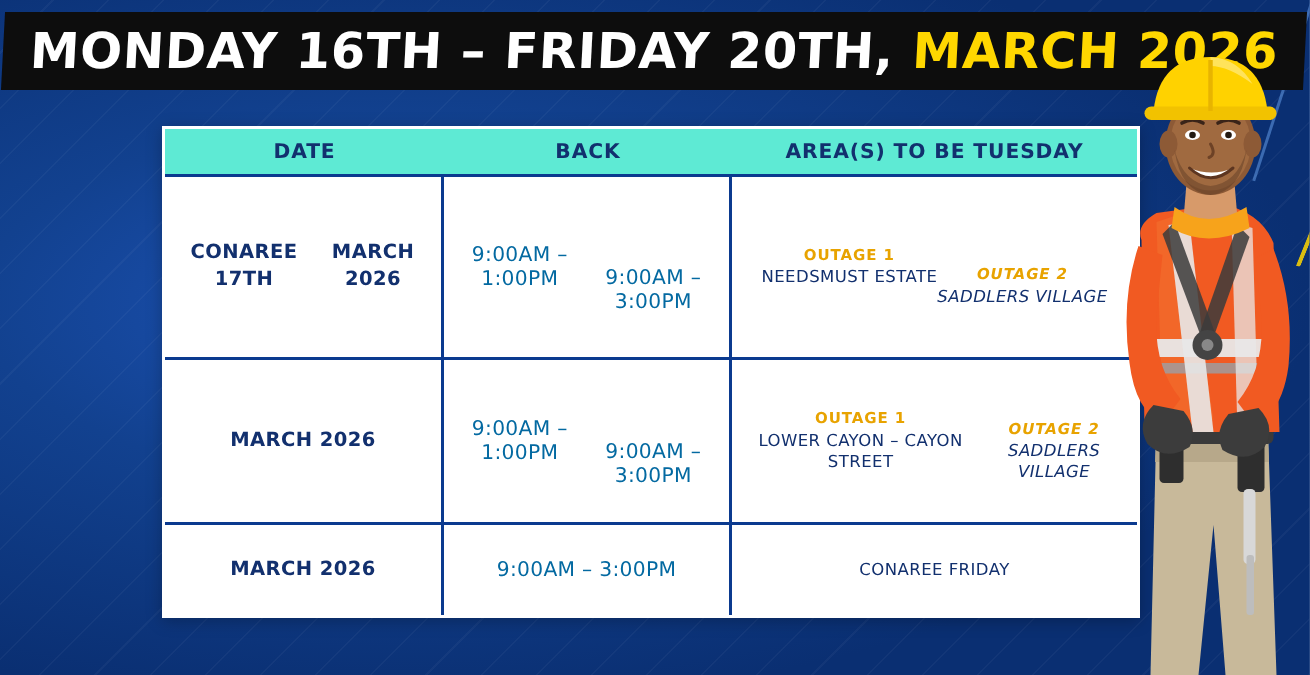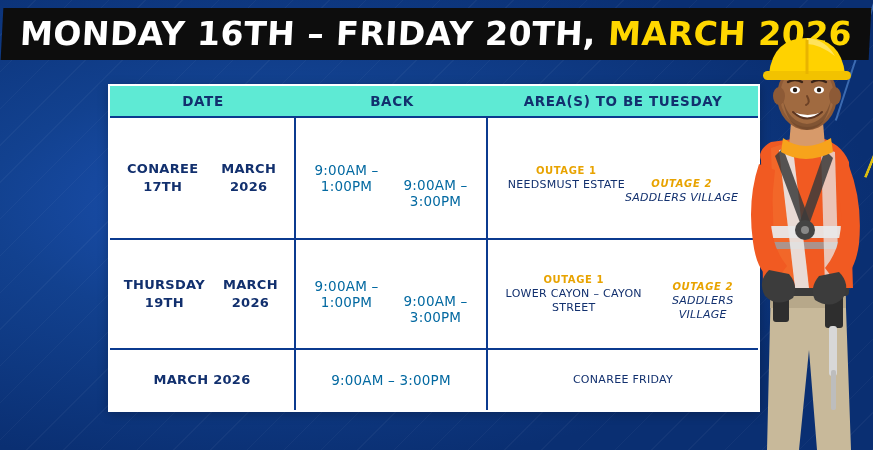--- a/index.html
+++ b/index.html
@@ -238,21 +238,20 @@
         </div>
         <div class="outage-block" style="margin-top:26px;">
           <div class="outage-label">OUTAGE 2</div>
           <div class="area-text">SADDLERS VILLAGE</div>
         </div>
       </div>
     </div>
 
     <div class="trow row-2">
       <div class="cell date col-date">
-        <div class="date-text">THURSDAY 19TH</div>
         <div class="date-text">MARCH 2026</div>
       </div>
       <div class="cell time col-time">
         <div class="time-text">9:00AM – 1:00PM</div>
         <div class="time-text">9:00AM – 3:00PM</div>
       </div>
       <div class="cell col-area">
         <div class="outage-block">
           <div class="outage-label">OUTAGE 1</div>
           <div class="area-text">LOWER CAYON – CAYON STREET</div>

